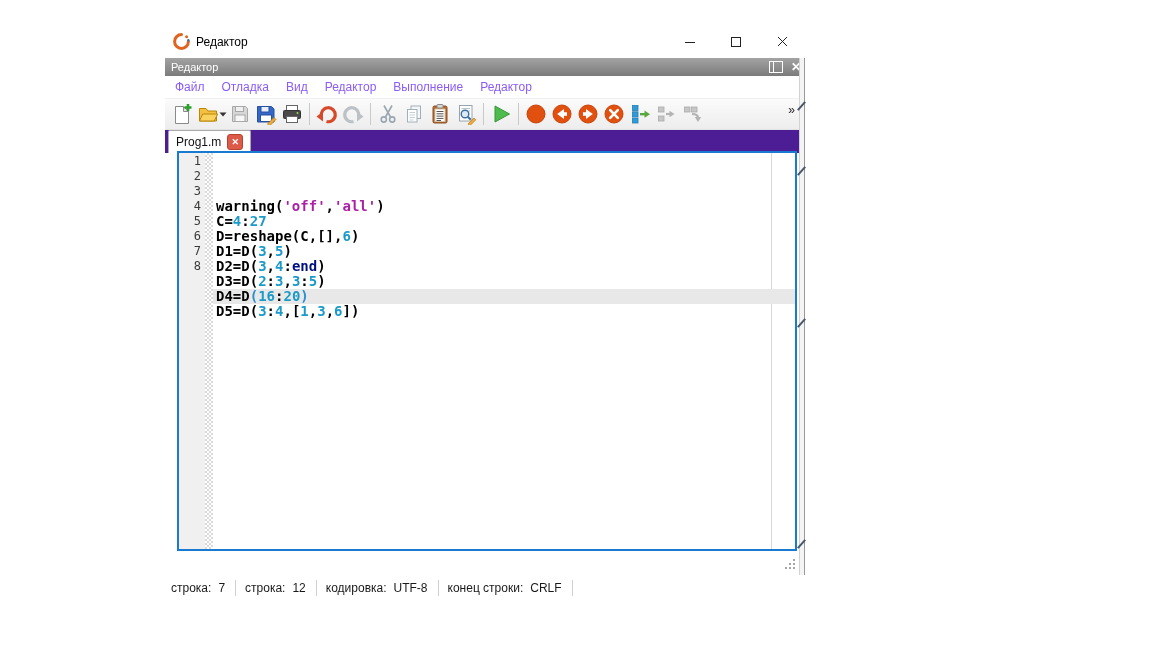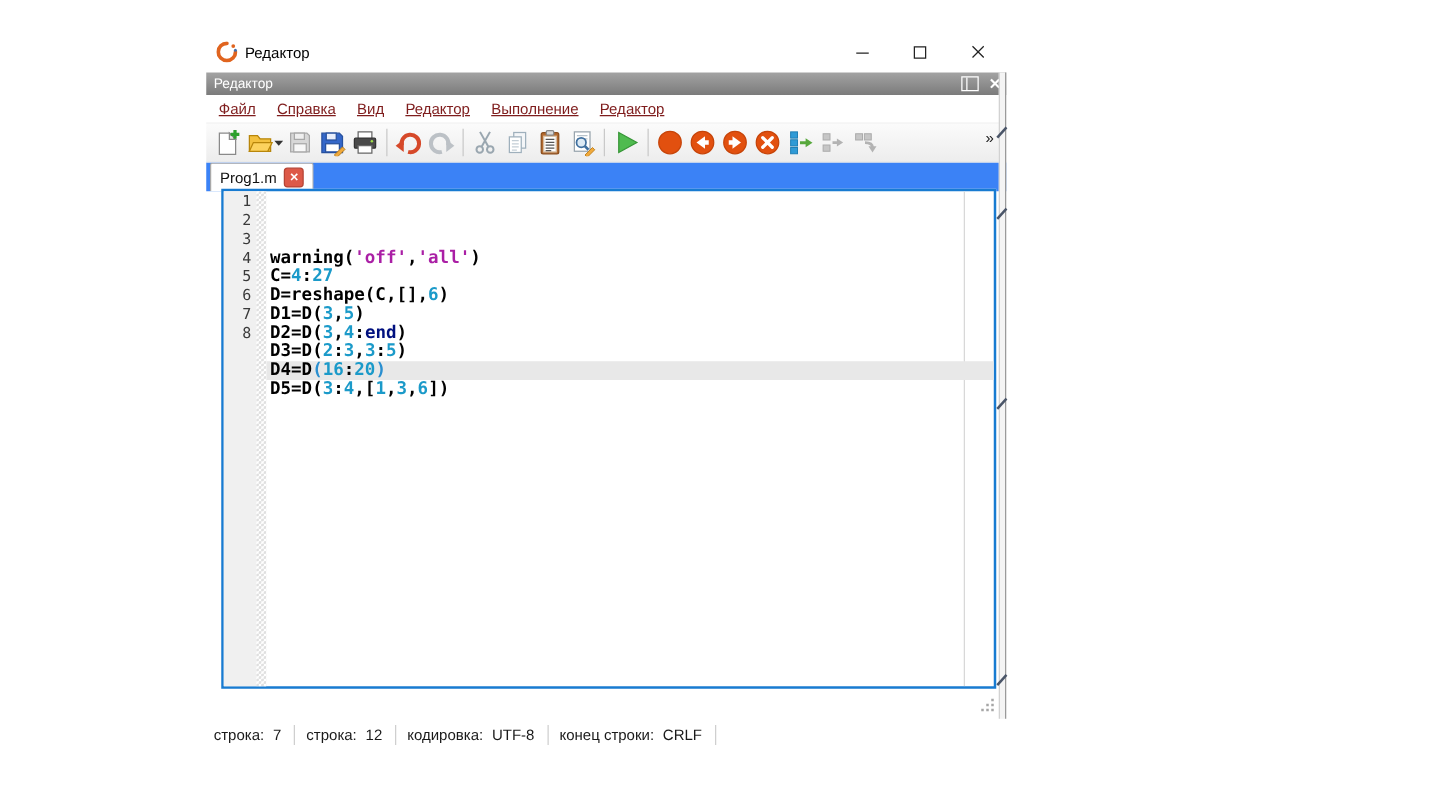--- a/index.html
+++ b/index.html
@@ -19,33 +19,33 @@
   
   .panelbar{height:18px;background:linear-gradient(var(--panel-top,#a3a3a3),var(--panel-bottom,#7b7b7b));
     display:flex;align-items:center;color:#fff;font-size:11px;padding:0 6px;position:relative;}
   .panelbtns{position:absolute;right:4px;top:0;height:18px;display:flex;align-items:center;gap:8px;}
   .undock-ic{width:12px;height:10px;border:1px solid #fff;position:relative;display:inline-block;}
   .undock-ic:before{content:"";position:absolute;left:3px;top:0;bottom:0;width:1px;background:#fff;}
   .panel-x{color:#fff;font-size:12px;font-weight:bold;line-height:12px;}
 
   
   .menubar{height:22px;background:#fff;display:flex;align-items:center;padding-left:3px;border-bottom:1px solid #f0f0f0;}
-  .menu-item{font-size:12px;color:#7f1d1d;padding:3px 7px;margin-right:3px;text-decoration:underline;}
+  .menu-item{font-size:12px;color:#8b5cf6;padding:3px 7px;margin-right:3px;}
 
   
   .toolbar{height:30px;background:linear-gradient(#fbfbfb,#ededed);display:flex;align-items:center;
     padding-left:4px;position:relative;border-bottom:1px solid #e3e3e3;}
   .tbtn{width:26px;height:26px;display:flex;align-items:center;justify-content:center;border-radius:2px;}
   .tbtn svg{display:block;}
   .tsep{width:1px;height:22px;background:#c9c9c9;margin:0 4px;}
   .tb-caret{width:9px;height:26px;display:flex;align-items:center;justify-content:center;margin-left:-3px;}
   .tb-overflow{position:absolute;right:10px;top:4px;font-size:12px;color:#222;}
 
   
-  .tabbar{height:23px;background:#3b82f6;display:flex;align-items:flex-end;padding-left:3px;}
+  .tabbar{height:23px;background:#4c1d95;display:flex;align-items:flex-end;padding-left:3px;}
   .tab{height:22px;background:#fff;border:1px solid #a9a9a9;border-bottom:none;border-radius:2px 2px 0 0;
     display:flex;align-items:center;padding:0 7px;gap:6px;}
   .tab-label{font-size:12px;color:#111;}
   .tabclose{width:14px;height:14px;background:var(--tab-close,#dd5948);border:1px solid #b54334;border-radius:3px;
     color:#fff;font-size:9px;font-weight:bold;display:flex;align-items:center;justify-content:center;line-height:1;}
 
   
   .editor{position:absolute;left:12px;top:126px;width:620px;height:400px;
     border:2px solid var(--editor-border,#187bd1);background:#fff;display:flex;box-sizing:border-box;}
   .gutter{width:26px;background:#f0f0f0;font-family:"DejaVu Sans Mono","Liberation Mono",monospace;
@@ -122,21 +122,21 @@
   <div class="panelbar">
     <span>Редактор</span>
     <div class="panelbtns">
       <span class="undock-ic"></span>
       <span class="panel-x">✕</span>
     </div>
   </div>
 
   <div class="menubar" id="menubar">
       <span class="menu-item">Файл</span>
-      <span class="menu-item">Справка</span>
+      <span class="menu-item">Отладка</span>
       <span class="menu-item">Вид</span>
       <span class="menu-item">Редактор</span>
       <span class="menu-item">Выполнение</span>
       <span class="menu-item">Редактор</span>
     </div>
 
   <div class="toolbar">
     <div class="tbtn">
       <svg width="22" height="22" viewBox="0 0 22 22">
         <path d="M4.5 3.5h8l5 5v12h-13z" fill="#fff" stroke="#8a8a8a"></path>

